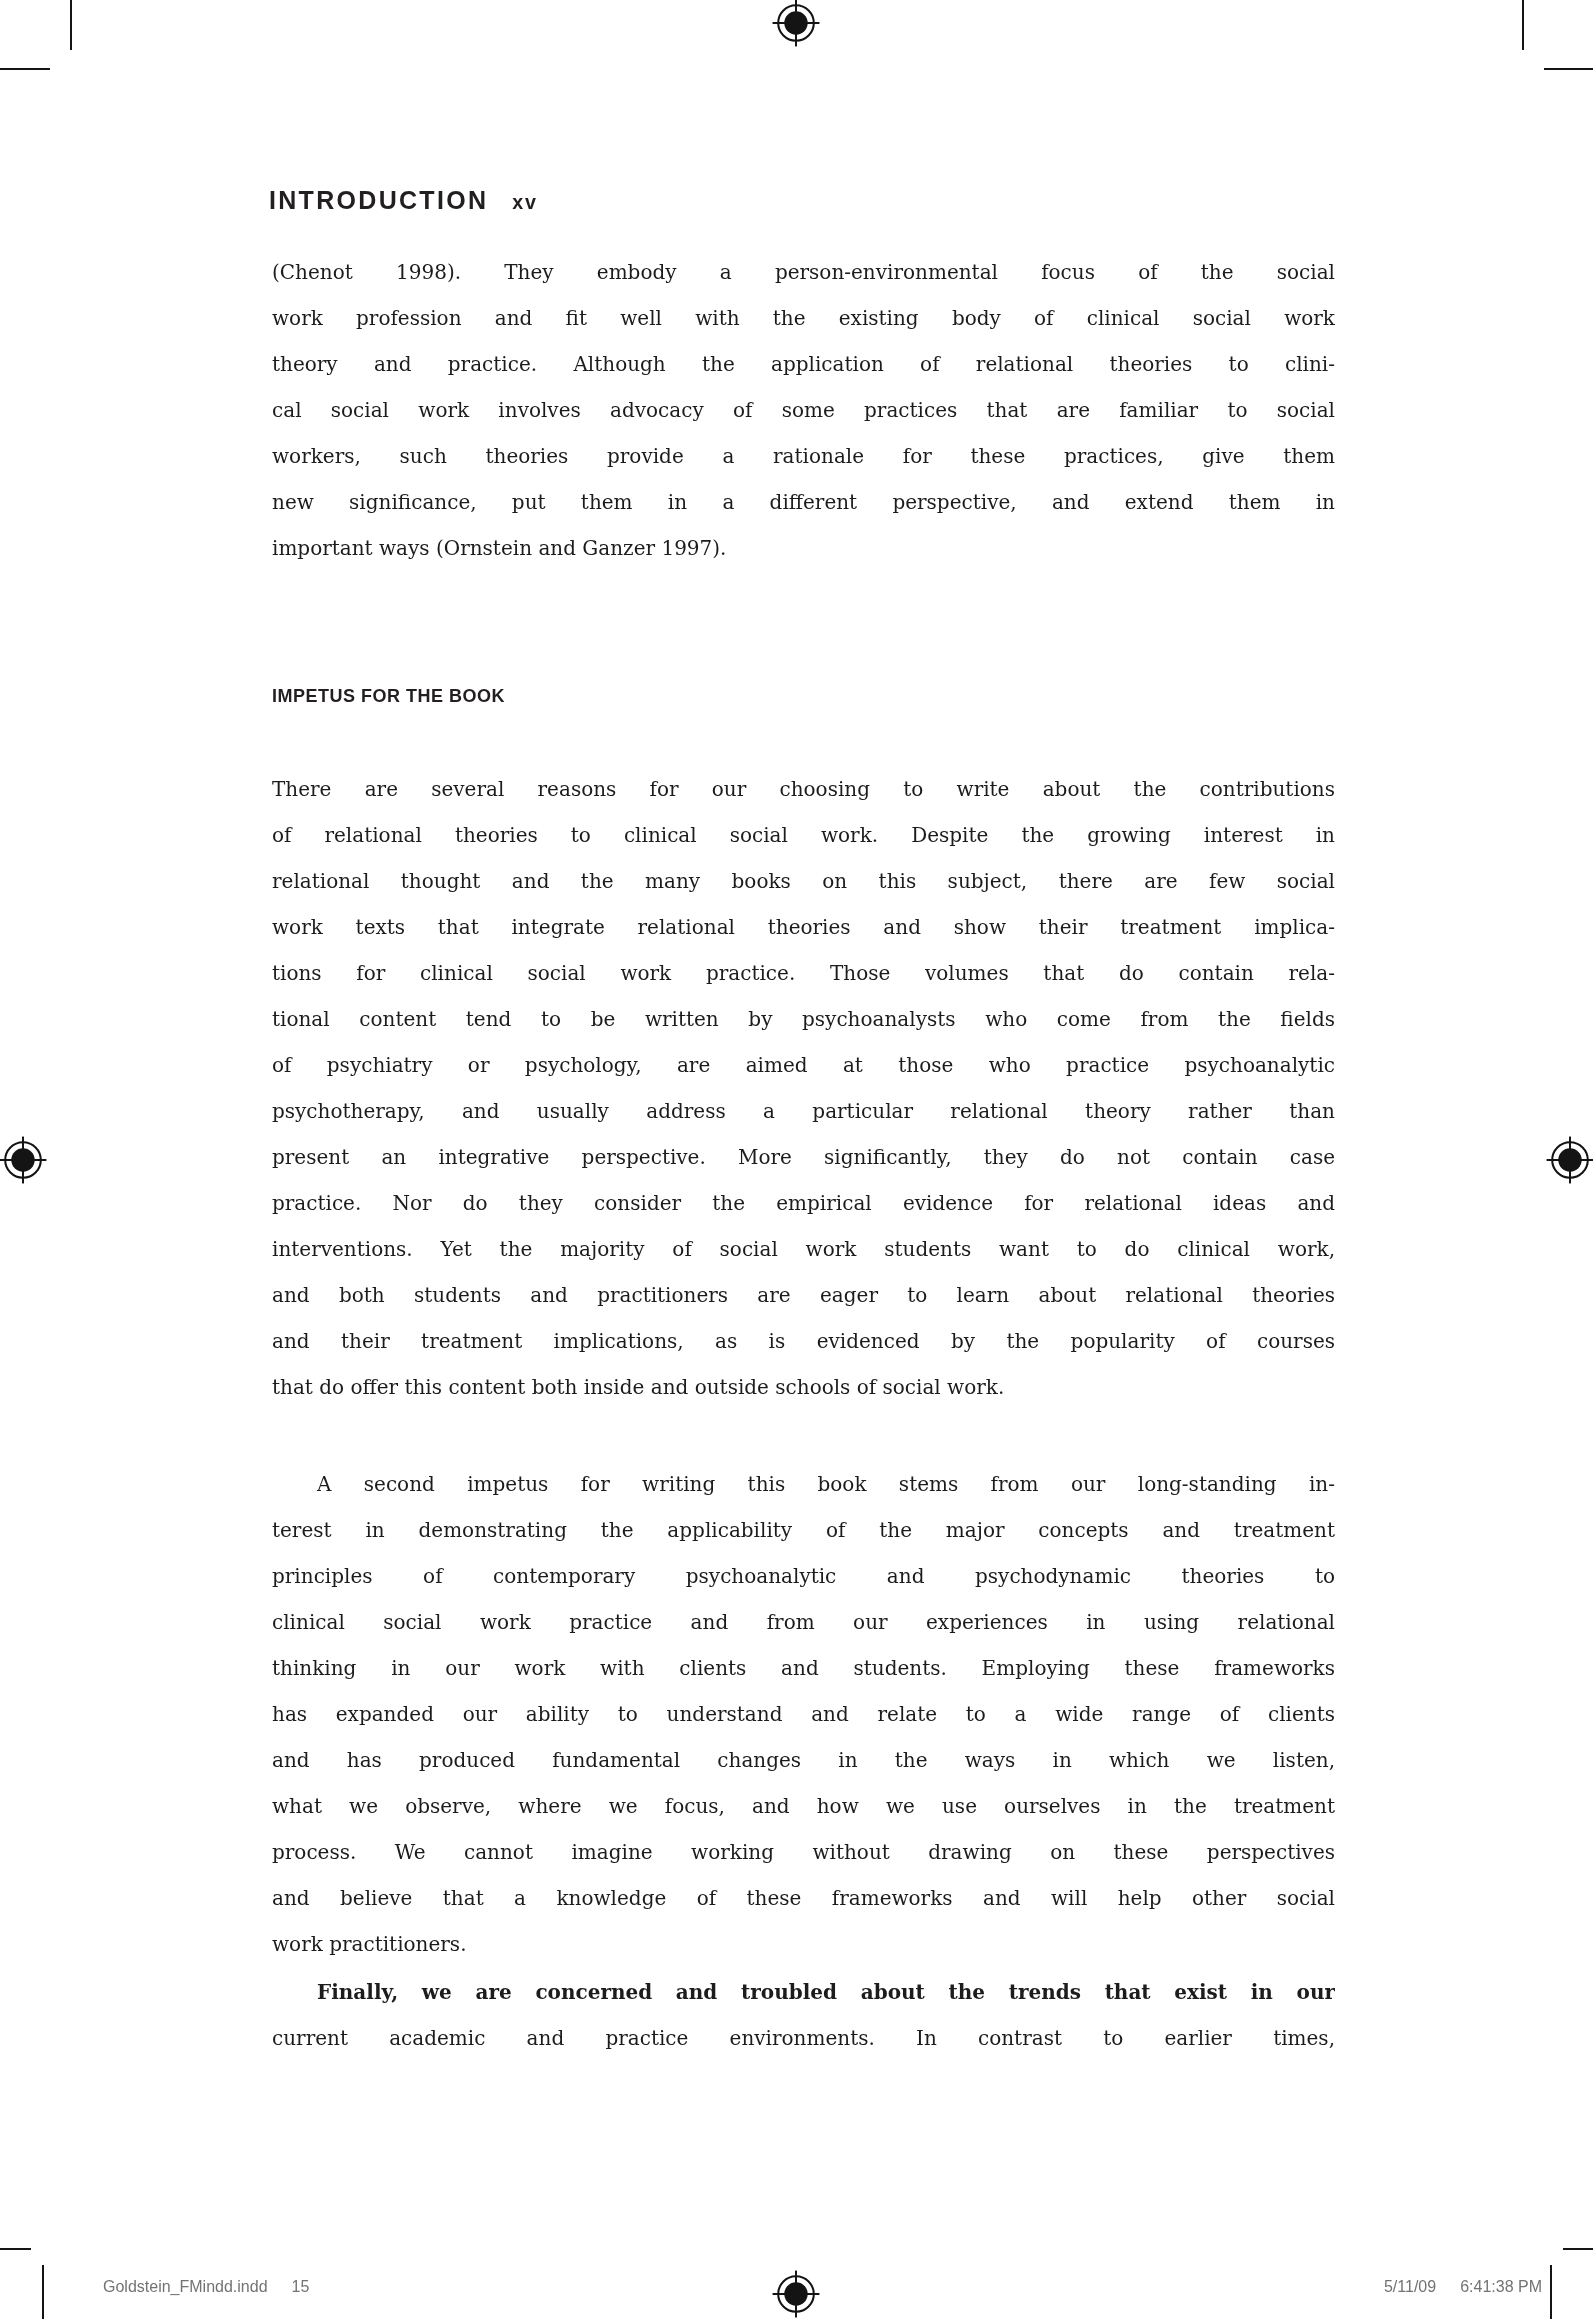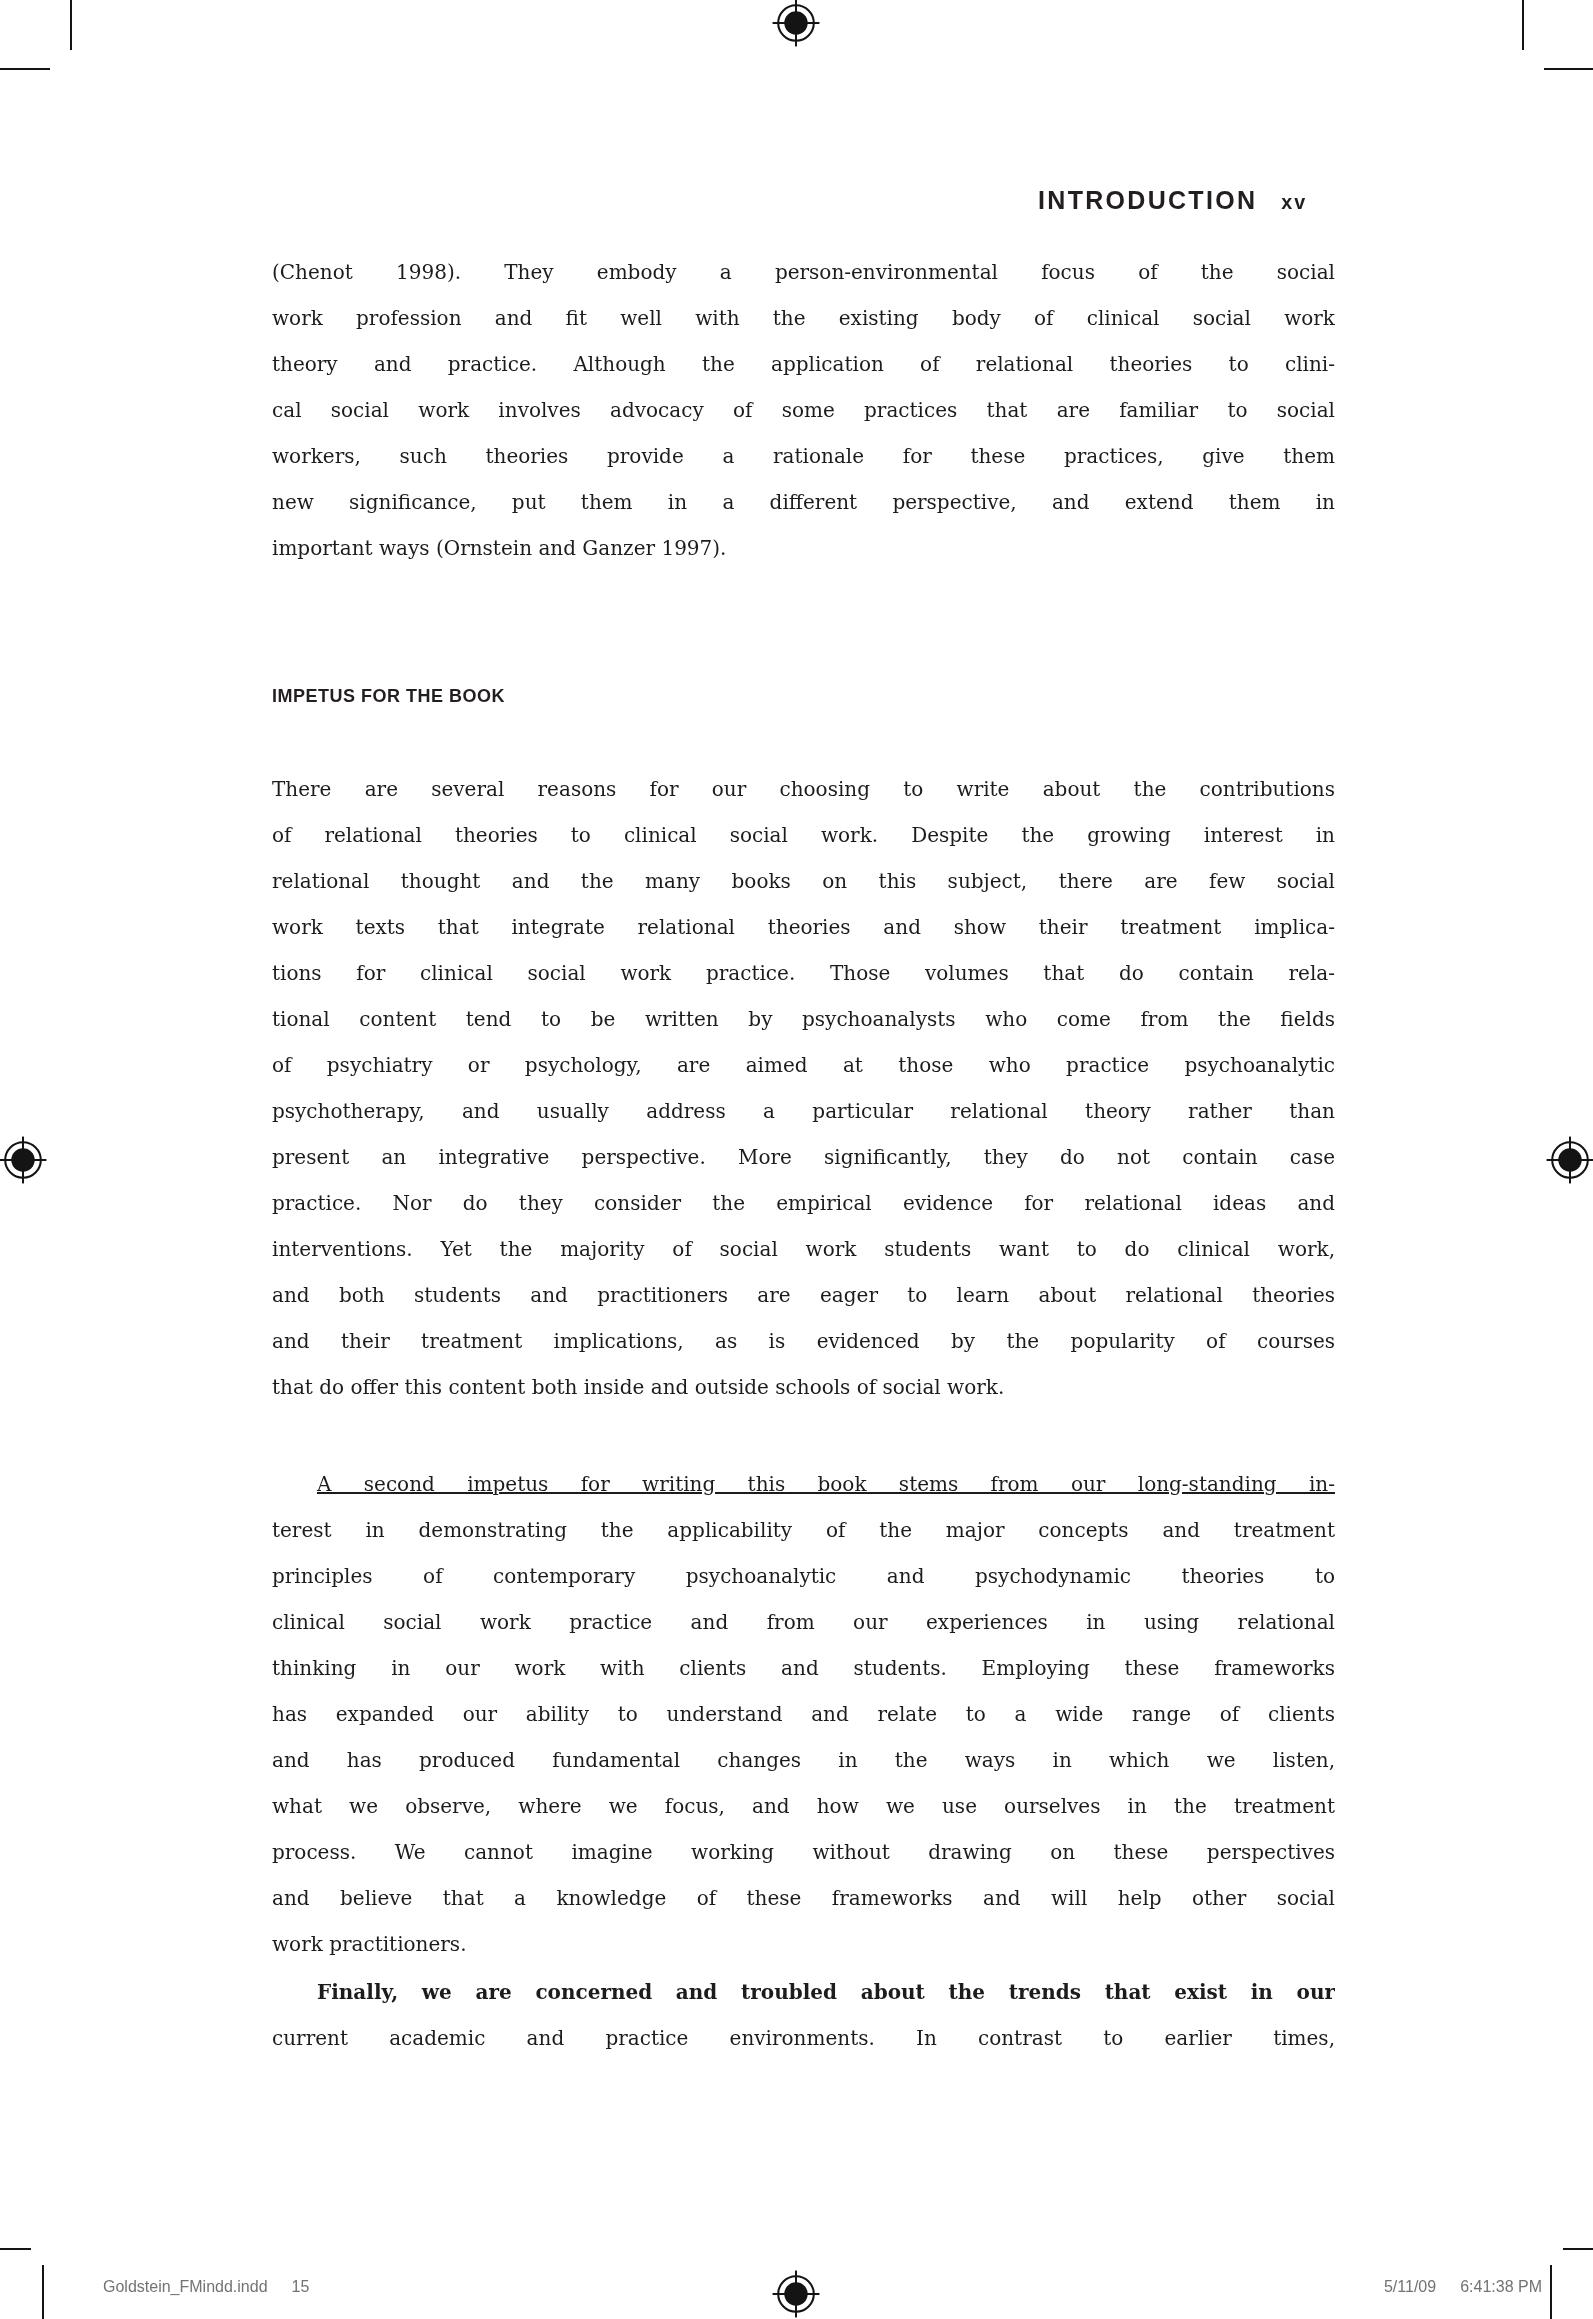--- a/index.html
+++ b/index.html
@@ -14,22 +14,22 @@
     overflow: hidden;
   }
 
   
   .cropline { position: absolute; background: #141414; }
   .reg { position: absolute; width: 60px; height: 60px; }
 
   
   .runhead {
     position: absolute;
-    left: 256px; top: 186px; width: 1051px;
-    text-align: right;
+    left: 269px; top: 186px; width: 1051px;
+    text-align: left;
     font-family: "Liberation Sans", sans-serif;
     font-weight: bold;
     color: #231f20;
     white-space: nowrap;
   }
   .runhead .title { font-size: 25px; letter-spacing: 2.3px; }
   .runhead .folio { font-size: 19.7px; letter-spacing: 1.9px; margin-left: 24px; }
 
   
   .textblock {
@@ -131,21 +131,21 @@
       <div class="line">of psychiatry or psychology, are aimed at those who practice psychoanalytic</div>
       <div class="line">psychotherapy, and usually address a particular relational theory rather than</div>
       <div class="line">present an integrative perspective. More significantly, they do not contain case</div>
       <div class="line">practice. Nor do they consider the empirical evidence for relational ideas and</div>
       <div class="line">interventions. Yet the majority of social work students want to do clinical work,</div>
       <div class="line">and both students and practitioners are eager to learn about relational theories</div>
       <div class="line">and their treatment implications, as is evidenced by the popularity of courses</div>
       <div class="line last">that do offer this content both inside and outside schools of social work.</div>
     </div>
   <div class="textblock" style="top:1461px;">
-      <div class="line" style="text-indent: 45px; text-decoration: underline;">A second impetus for writing this book stems from our long-standing in-</div>
+      <div class="line" style="text-indent: 45px;">A second impetus for writing this book stems from our long-standing in-</div>
       <div class="line">terest in demonstrating the applicability of the major concepts and treatment</div>
       <div class="line">principles of contemporary psychoanalytic and psychodynamic theories to</div>
       <div class="line">clinical social work practice and from our experiences in using relational</div>
       <div class="line">thinking in our work with clients and students. Employing these frameworks</div>
       <div class="line">has expanded our ability to understand and relate to a wide range of clients</div>
       <div class="line">and has produced fundamental changes in the ways in which we listen,</div>
       <div class="line">what we observe, where we focus, and how we use ourselves in the treatment</div>
       <div class="line">process. We cannot imagine working without drawing on these perspectives</div>
       <div class="line">and believe that a knowledge of these frameworks and will help other social</div>
       <div class="line last">work practitioners.</div>

